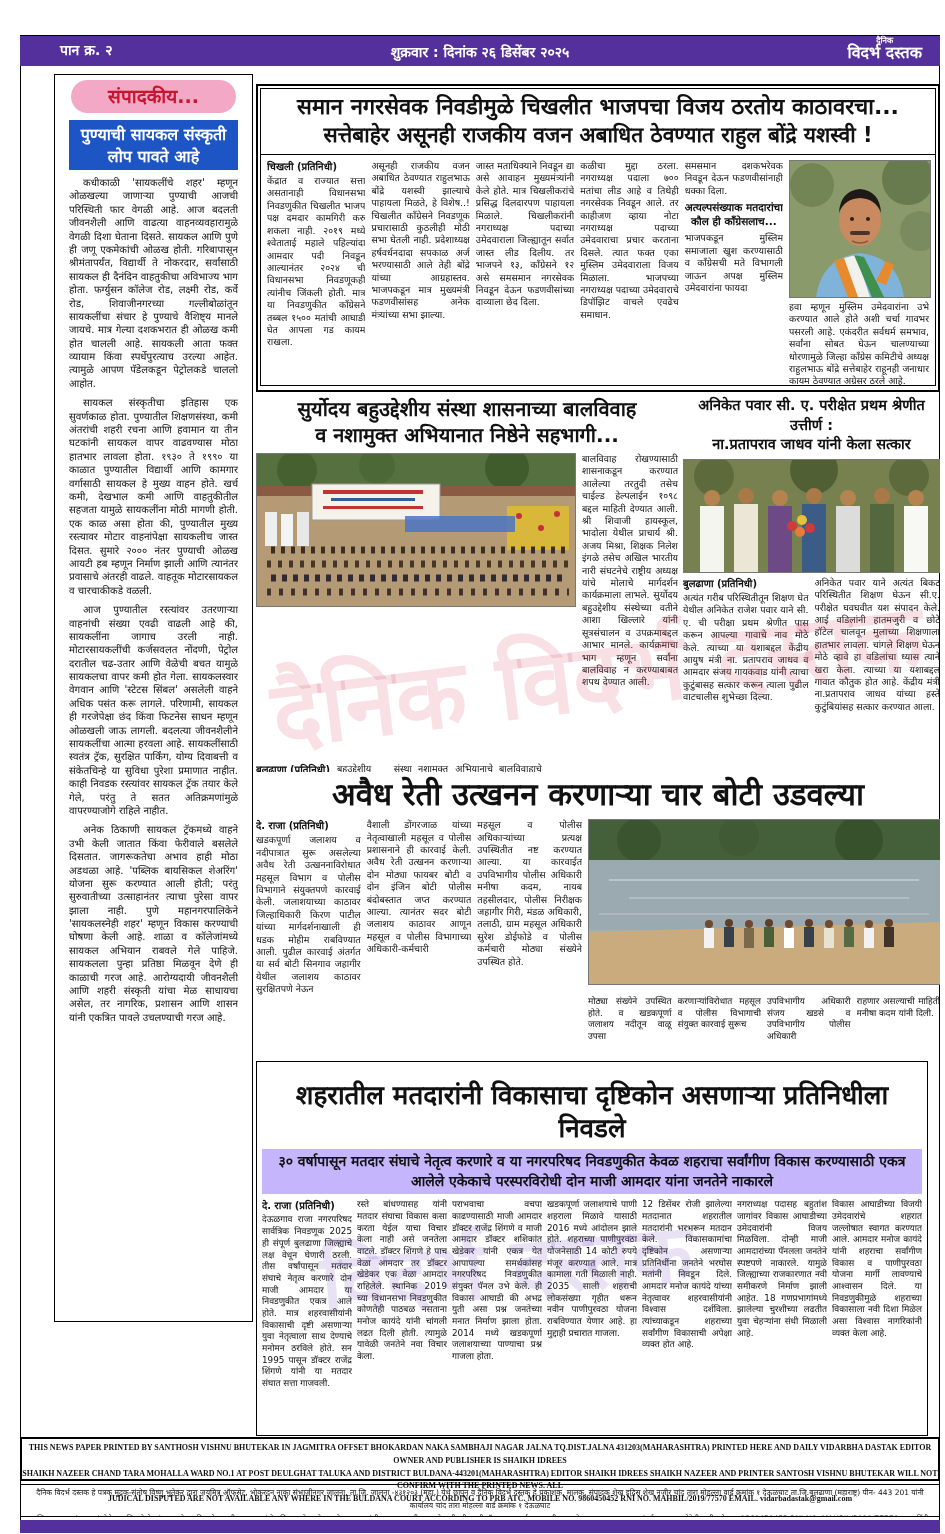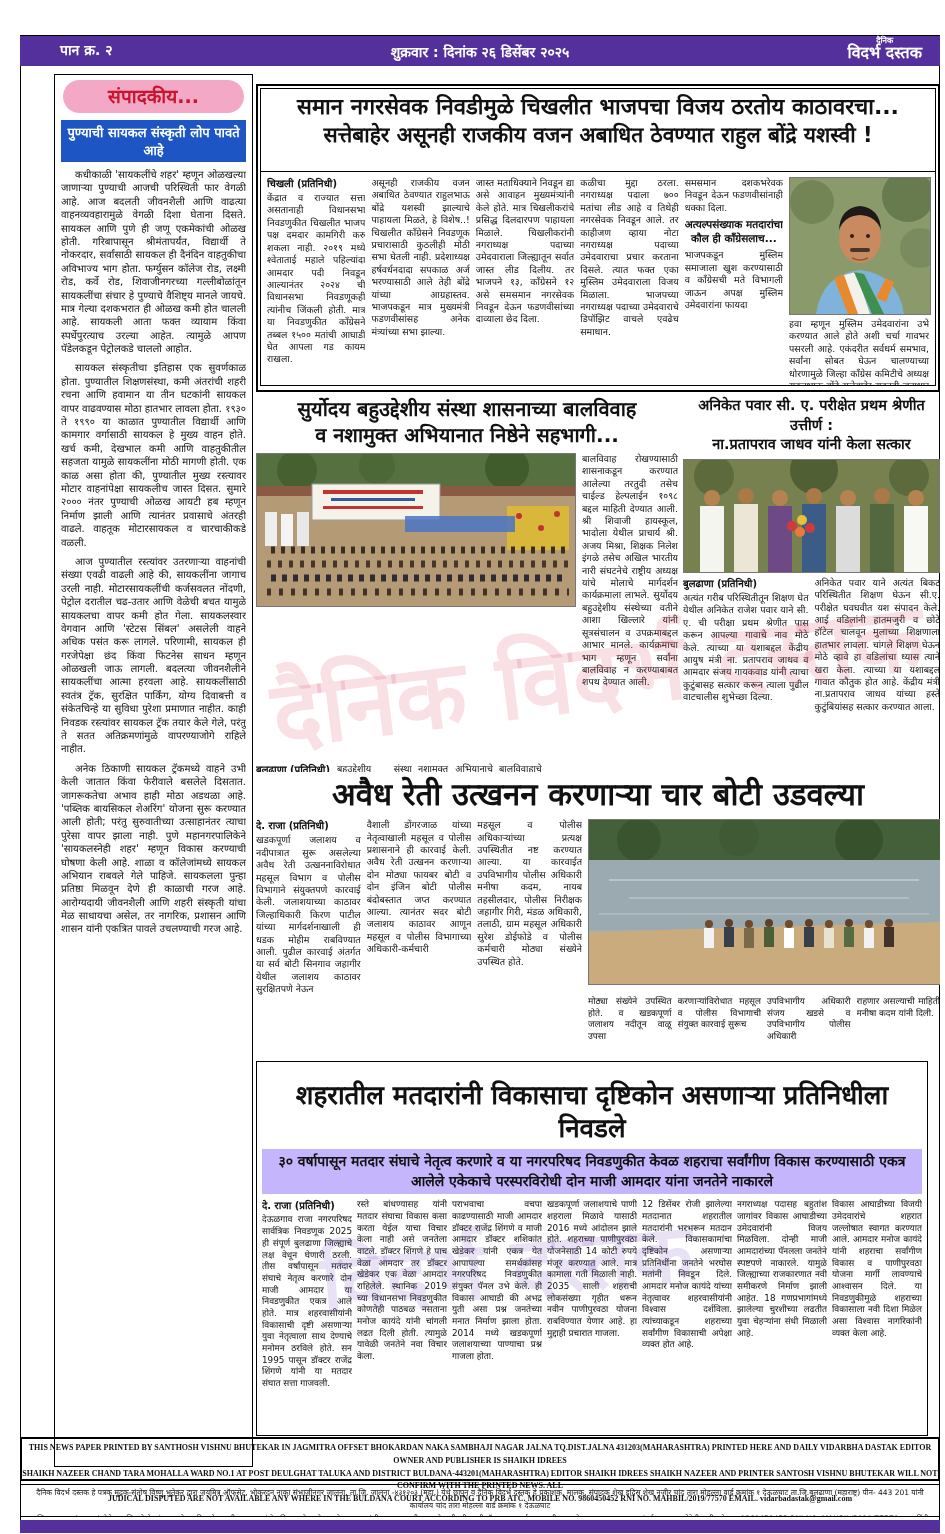--- a/index.html
+++ b/index.html
@@ -14,40 +14,40 @@
   
   .topbar { position:absolute; left:20px; top:36px; width:920px; height:30px;
     background:#54309c; color:#fff; }
   .topbar .pageno { position:absolute; left:40px; top:4px; font-size:14px; font-weight:700; }
   .topbar .dateline { position:absolute; left:0; right:0; top:6px; text-align:center; font-size:14px; font-weight:700; }
   .topbar .brand { position:absolute; right:18px; top:1px; text-align:center; line-height:1.05; }
   .brand-small { display:block; font-size:8px; font-weight:700; }
   .brand-big { display:block; font-size:16px; font-weight:800; }
 
   
-  .editorial { position:absolute; left:54px; top:74px; width:199px; height:1393px;
-    border:1px solid #000; box-sizing:border-box; padding:4px 6px; background:#fff; }
+  .editorial { position:absolute; left:54px; top:74px; width:199px; height:1248px;
+    border:1px solid #000; box-sizing:border-box; padding:4px 14px; background:#fff; }
   .ed-label { background:#f3a8c6; color:#c9152d; font-weight:800; font-size:19px;
     text-align:center; border-radius:17px; padding:3px 0 4px; margin:1px 2px 7px; }
-  .ed-title { background:#1d56c4; color:#fff; font-weight:700; font-size:13px;
+  .ed-title { background:#1d56c4; color:#fff; font-weight:700; font-size:16px;
     text-align:center; padding:3px 2px; margin-bottom:6px; }
   .ed-body { font-size:10px; line-height:1.34; text-align:justify; height:1268px; overflow:hidden; }
   .ed-body p { margin:0 0 6px; text-indent:14px; }
 
   
   .byline { font-weight:800; font-size:10px; margin:0 0 2px; }
   .tcol { font-size:9.4px; line-height:1.32; text-align:justify; overflow:hidden; }
   .tcol p { margin:0; }
   .cols { display:flex; gap:6px; }
 
   
   .lead { position:absolute; left:256px; top:84px; width:684px; height:308px;
     border:2px solid #000; box-sizing:border-box; background:#fff; }
   .lead-inner { margin:2px; border:1px solid #000; height:calc(100% - 6px); box-sizing:border-box; overflow:hidden; }
-  .lead-headbox { border-bottom:1.5px solid #000; padding:4px 4px 22px; }
+  .lead-headbox { border-bottom:1.5px solid #000; padding:4px 4px 5px; }
   .lead-h1 { font-size:22px; font-weight:800; text-align:center; line-height:1.3; }
   .lead-h2 { font-size:21px; font-weight:800; text-align:center; line-height:1.3; }
   .lead-cols { padding:5px 6px 0; height:226px; overflow:hidden; }
   .lead-cols .tcol { flex:1 1 0; }
   .inset { font-weight:700; font-size:10.5px; text-align:center; line-height:1.3; margin:4px 0; }
   .photocol { flex:0 0 140px; width:140px; }
   .photocol svg { display:block; width:140px; height:136px; border:1px solid #777; }
   .photocol .tcol { margin-top:3px; height:84px; }
 
   

